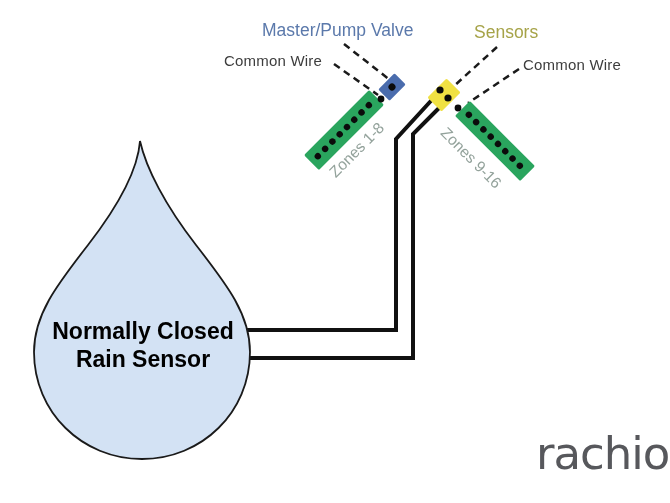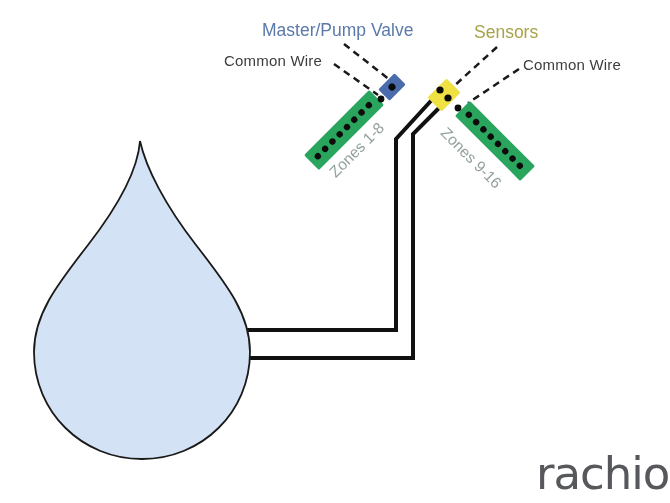--- a/index.html
+++ b/index.html
@@ -32,21 +32,21 @@
   .lbl-cw-right{left:523px;top:56px;}
   .lbl-zone{font-size:15.5px;color:var(--zones-label-text);transform-origin:center;}
   .lbl-zone-left{left:357px;top:150px;transform:translate(-50%,-50%) rotate(-45deg);}
   .lbl-zone-right{left:471px;top:158px;transform:translate(-50%,-50%) rotate(45deg);}
   .drop-label{
     left:34px;top:317px;width:218px;
     font-size:23px;line-height:28px;font-weight:bold;color:#000;
     text-align:center;white-space:normal;
   }
   .brand{
-    left:536px;top:448px;
+    left:536px;top:428px;
     font-family:"DejaVu Sans", sans-serif;
     font-size:45px;line-height:52px;
     letter-spacing:-1px;
     color:var(--brand-gray);
   }
 </style>
 </head>
 <body>
 
 <div class="stage">
@@ -120,15 +120,19 @@
   <div class="label lbl-mpv">Master/Pump Valve</div>
 
   <div class="label lbl-cw lbl-cw-left">Common Wire</div>
 
   <div class="label lbl-cw lbl-cw-right">Common Wire</div>
 
   <div class="label lbl-zone lbl-zone-left">Zones 1-8</div>
 
   <div class="label lbl-zone lbl-zone-right">Zones 9-16</div>
 
+  <div class="label drop-label">
+    <span>Normally Closed</span><br>
+    <span>Rain Sensor</span>
+  </div>
 
   <div class="label brand">rachio</div>
 </div>
 
 </body></html>

